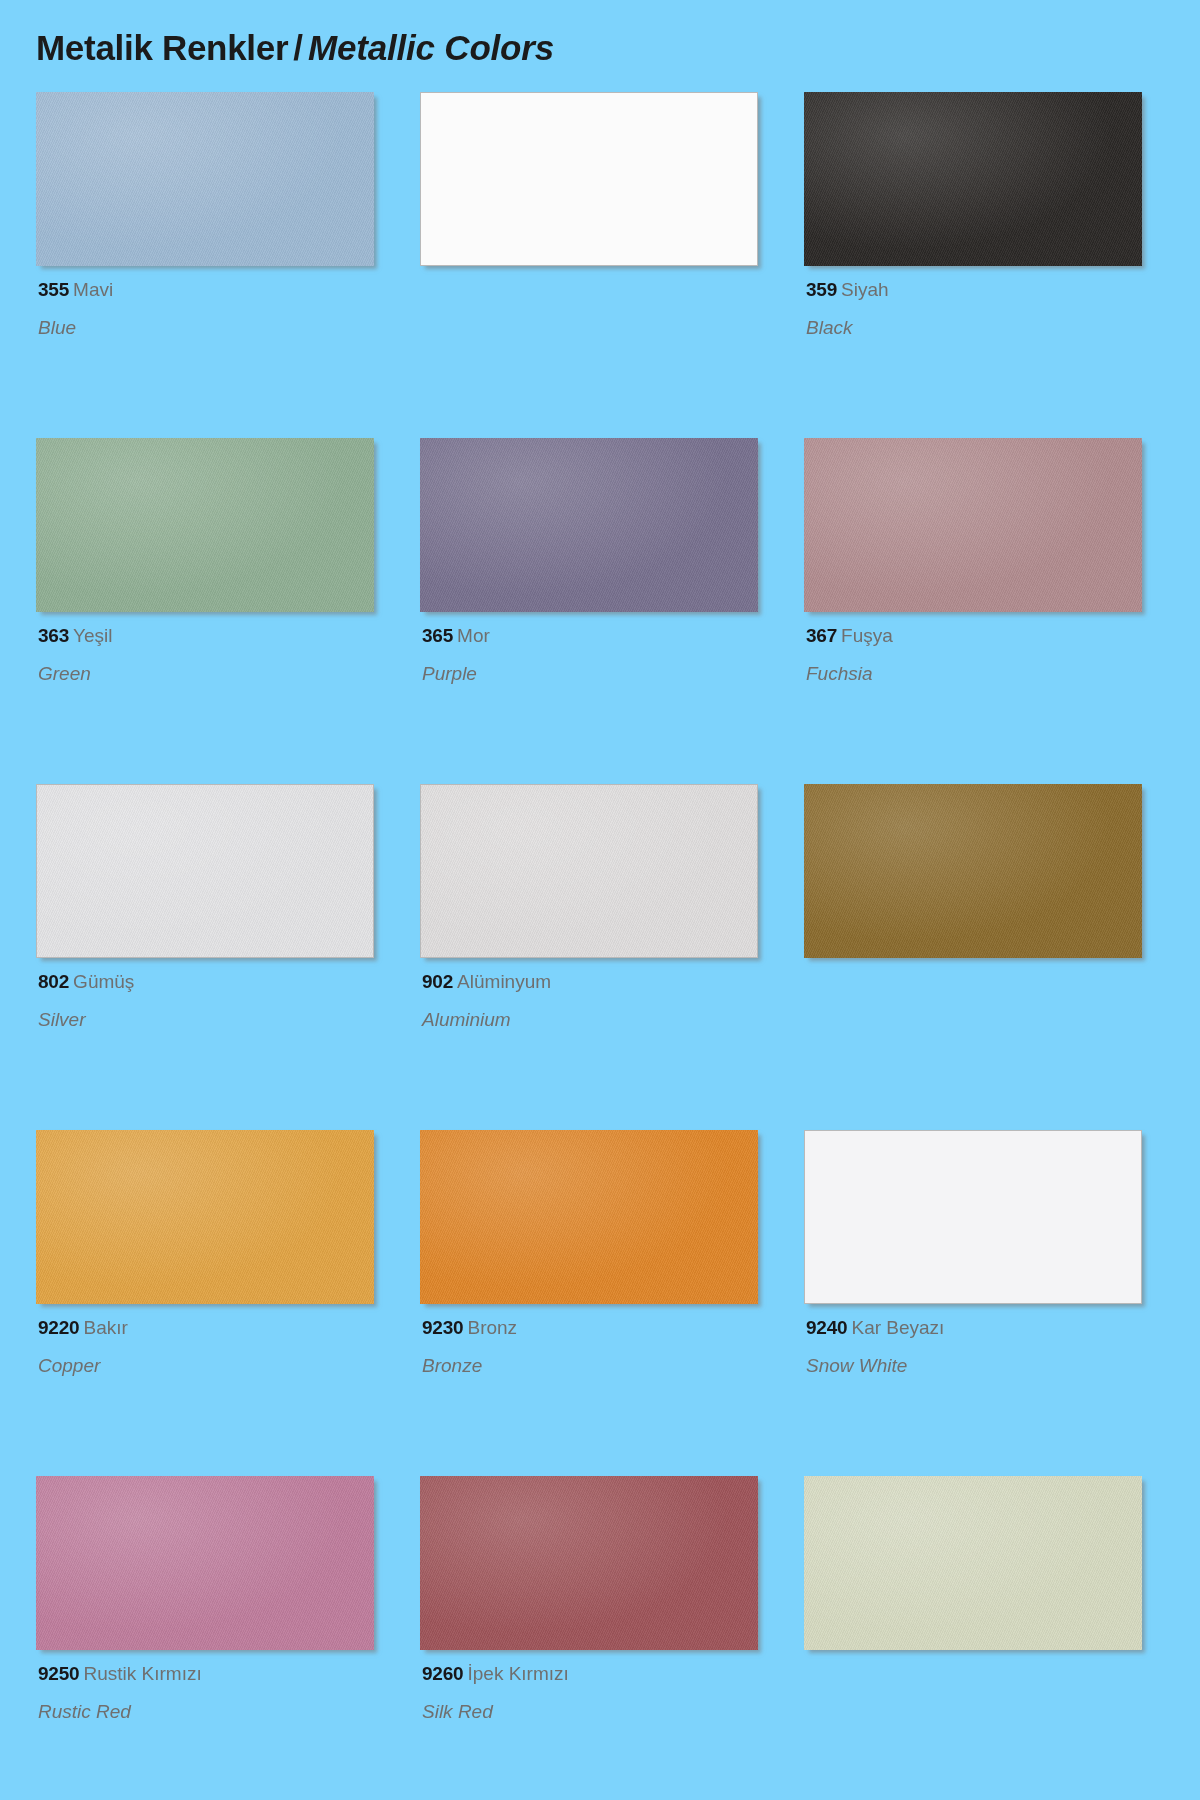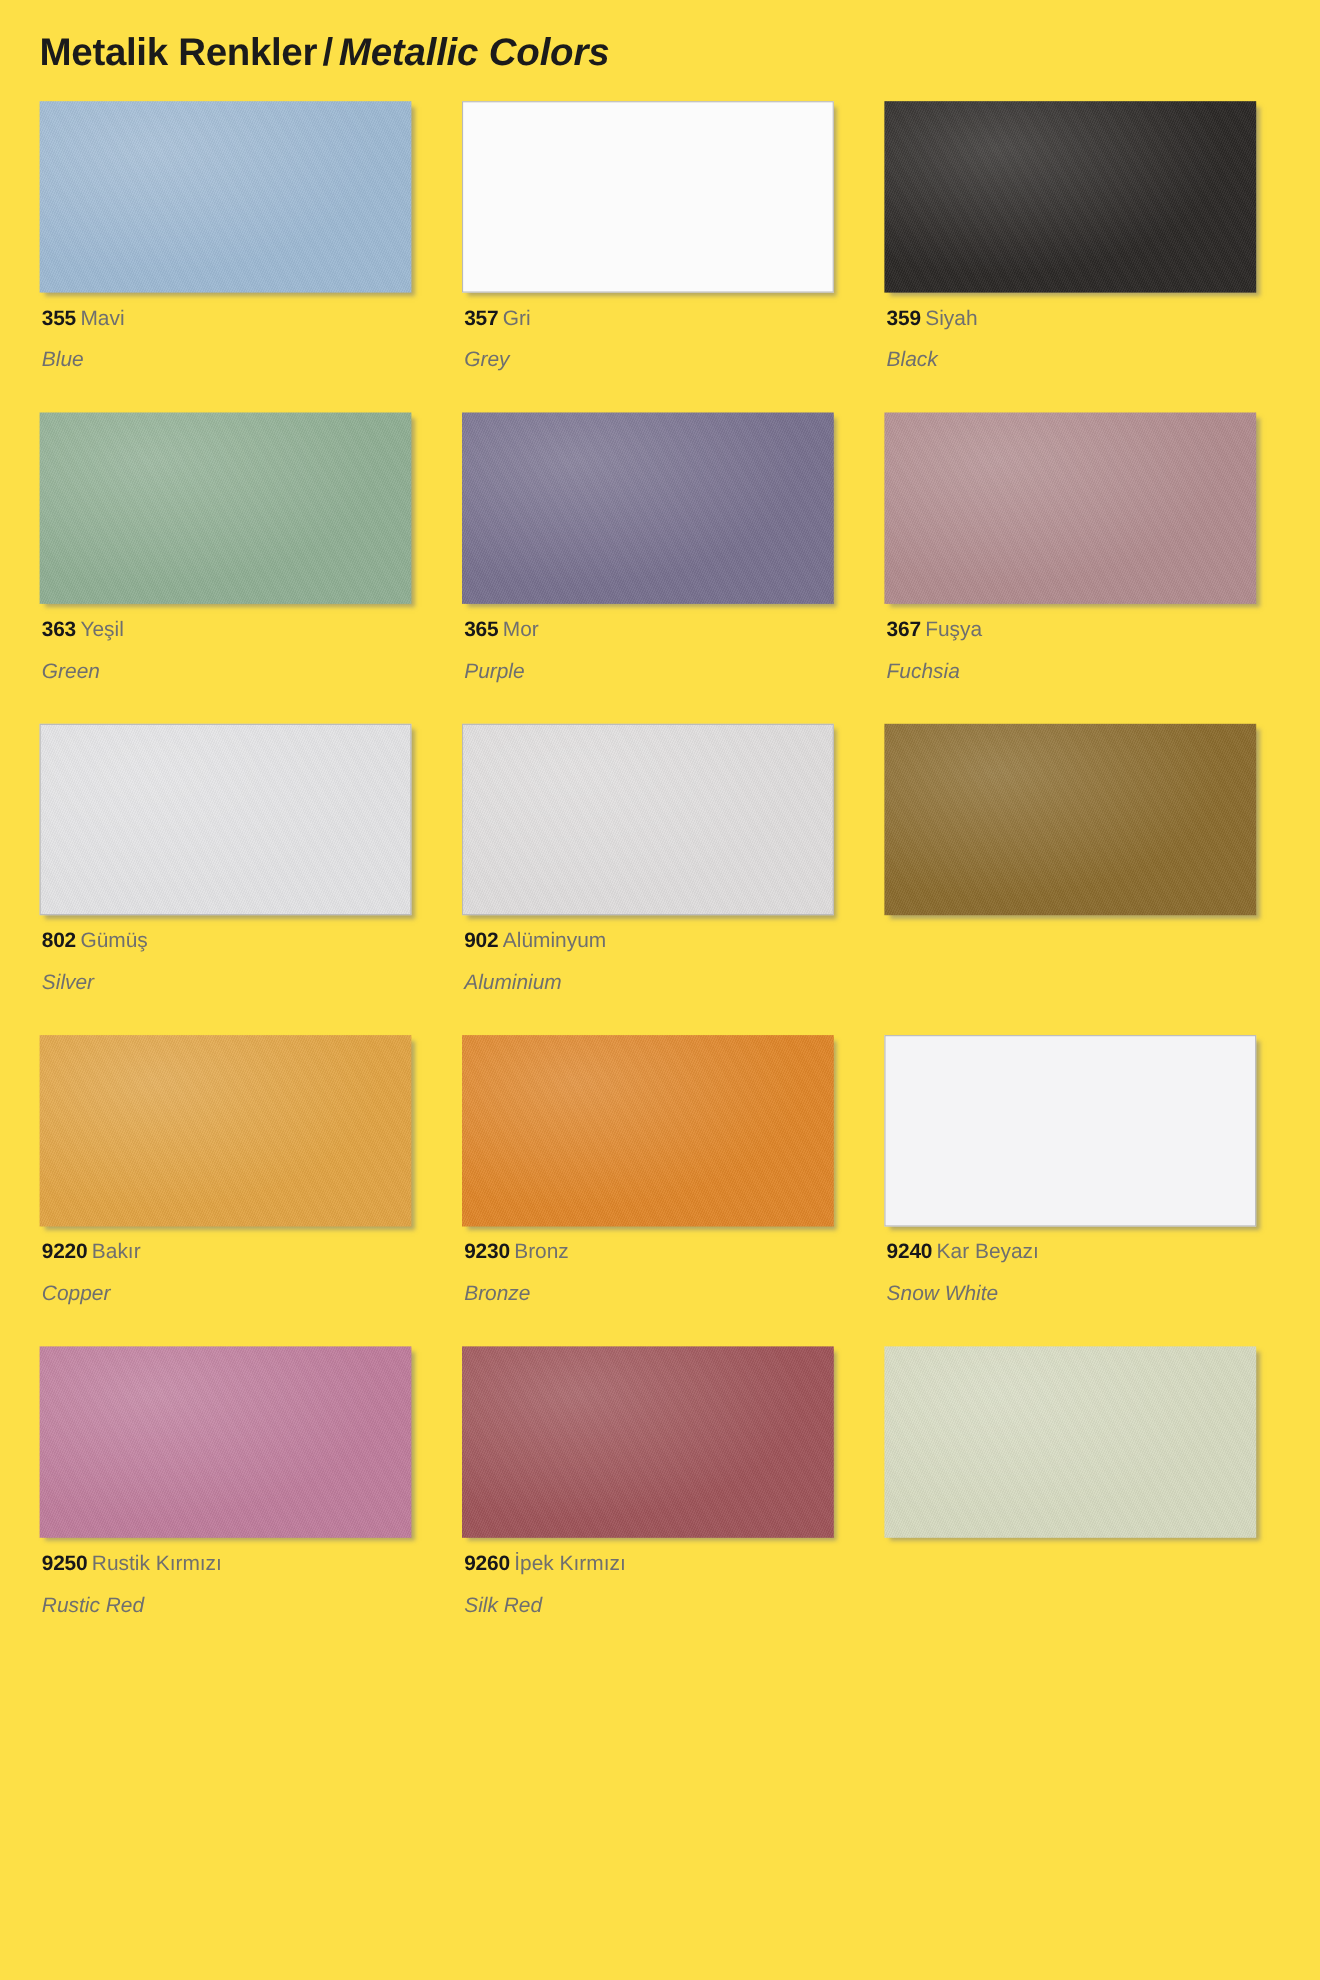--- a/index.html
+++ b/index.html
@@ -13,21 +13,21 @@
     font-family: "Liberation Sans", sans-serif;
     -webkit-font-smoothing: antialiased;
   }
   #page {
     position: relative;
     width: 1200px;
     height: 1800px;
     box-sizing: border-box;
     padding: 0;
     overflow: hidden;
-    background: #fde047;
+    background: #7dd3fc;
   }
 
   
   .title-bar {
     position: absolute;
     left: 36px;
     top: 28px;
     width: 1120px;
     height: 48px;
     white-space: nowrap;
@@ -58,21 +58,21 @@
     left: 36px;
     top: 92px;
     width: 1128px;
     display: grid;
     grid-template-columns: repeat(3, 344px);
     column-gap: 40px;
     row-gap: 0px;
   }
   .cell {
     width: 344px;
-    height: 283px;
+    height: 346px;
     position: relative;
   }
   .swatch-wrap {
     position: relative;
     width: 344px;
     height: 180px;
   }
   .swatch {
     position: absolute;
     left: 0;
@@ -145,24 +145,20 @@
         </div>
         <div class="label">
           <div class="line1"><span class="code">355</span><span>Mavi</span></div>
           <div class="line2">Blue</div>
         </div>
       </div>
       <div class="cell">
         <div class="swatch-wrap">
           <div class="swatch bordered flat" style="background-color: rgb(251, 251, 251);"></div>
         </div>
-        <div class="label">
-          <div class="line1"><span class="code">357</span><span>Gri</span></div>
-          <div class="line2">Grey</div>
-        </div>
       </div>
       <div class="cell">
         <div class="swatch-wrap">
           <div class="swatch" style="background-color: rgb(43, 40, 38);">
             <div class="sheen"></div>
           </div>
         </div>
         <div class="label">
           <div class="line1"><span class="code">359</span><span>Siyah</span></div>
           <div class="line2">Black</div>

